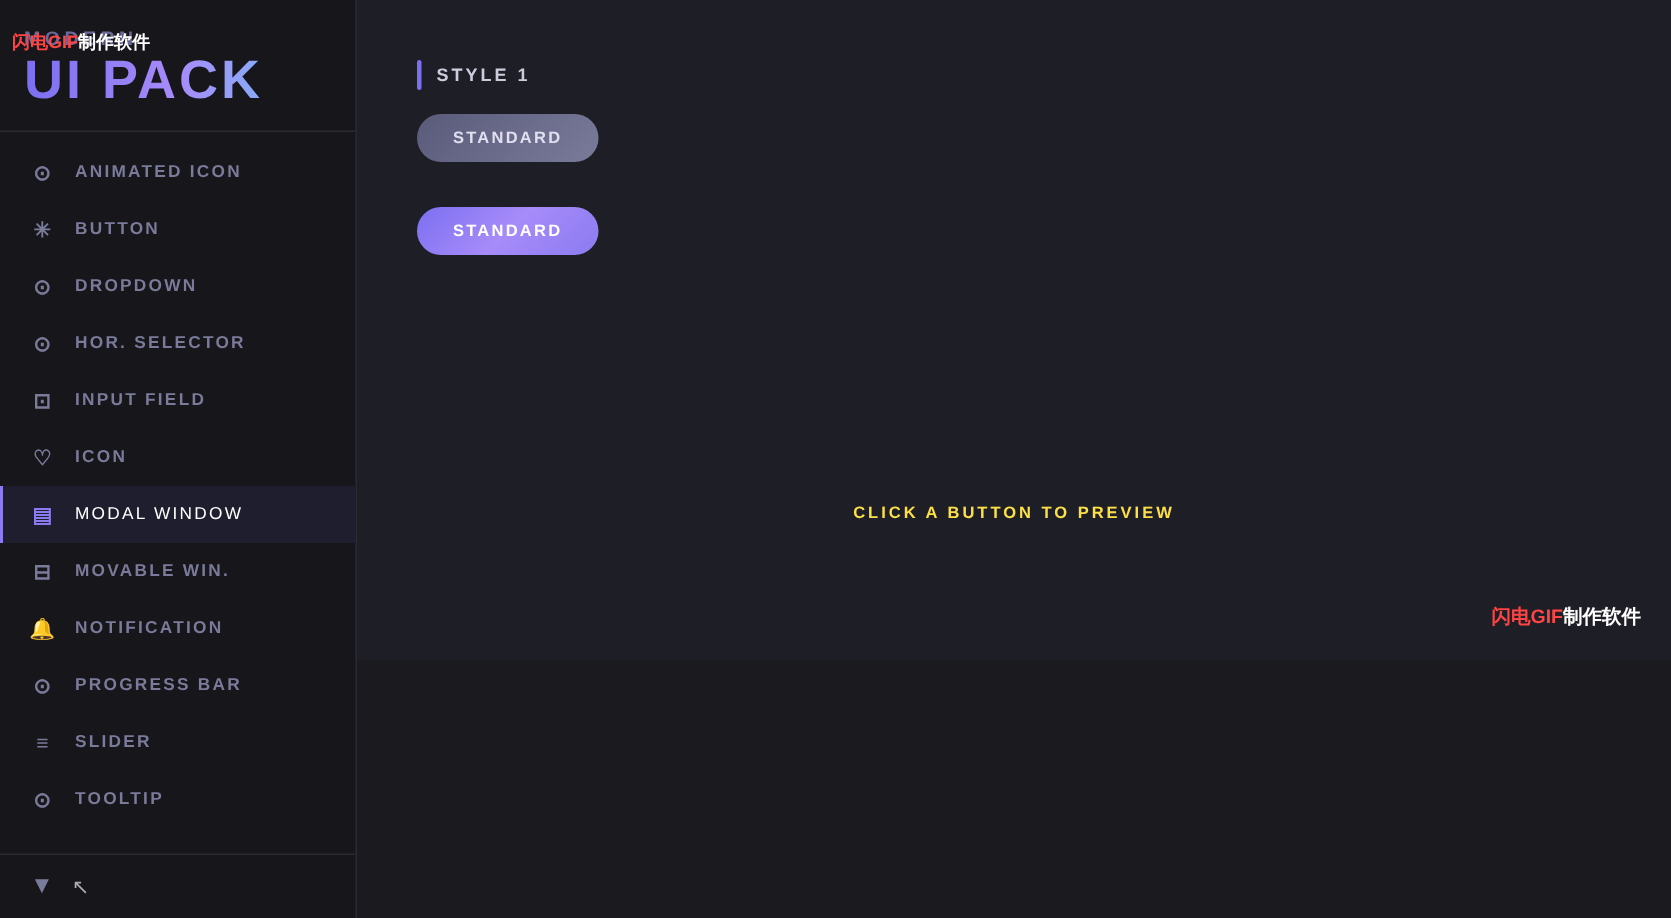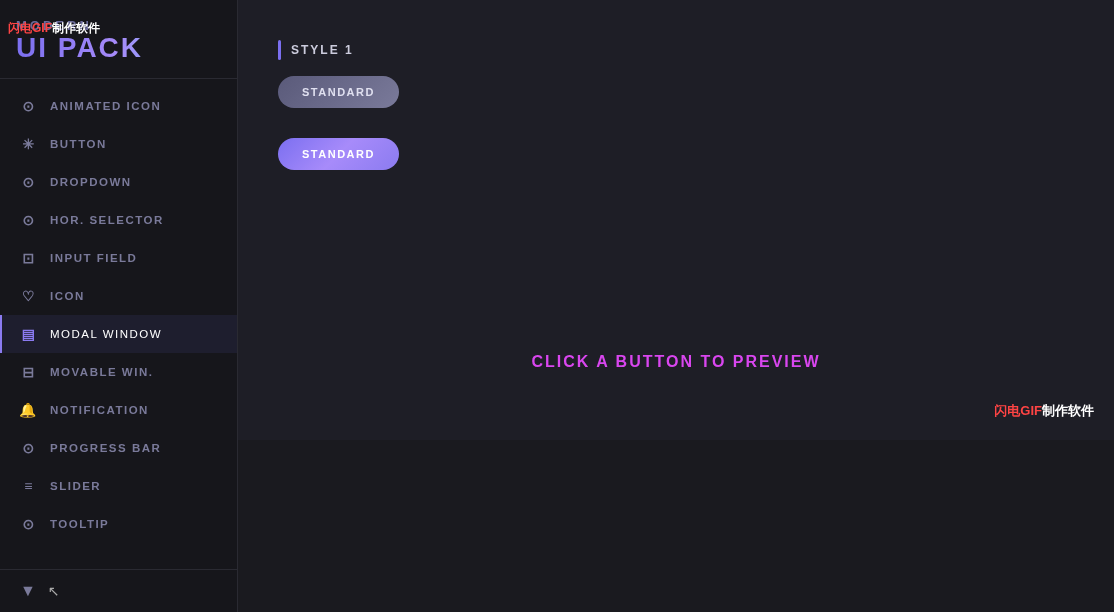--- a/index.html
+++ b/index.html
@@ -32,21 +32,21 @@
 
     .logo-modern {
       font-size: 13px;
       font-weight: 700;
       letter-spacing: 3px;
       color: #6a6a9a;
       text-transform: uppercase;
     }
 
     .logo-ui-pack {
-      font-size: 28px;
+      font-size: 36px;
       font-weight: 800;
       letter-spacing: 2px;
       background: linear-gradient(90deg, #7b6ff0, #a78bfa, #6ec6f5);
       -webkit-background-clip: text;
       -webkit-text-fill-color: transparent;
       background-clip: text;
       text-transform: uppercase;
       line-height: 1.1;
     }
 
@@ -192,27 +192,27 @@
       border-radius: 20px;
       font-size: 11px;
       font-weight: 700;
       letter-spacing: 1.5px;
       text-transform: uppercase;
       cursor: pointer;
     }
 
     .click-preview-text {
       position: absolute;
-      bottom: 69px;
+      bottom: 92px;
       left: 50%;
       transform: translateX(-50%);
-      font-size: 16px;
+      font-size: 11px;
       font-weight: 600;
       letter-spacing: 2px;
-      color: #d946ef;
+      color: #fde047;
       text-transform: uppercase;
       white-space: nowrap;
     }
 
     
     .watermark-bottom-right {
       position: absolute;
       bottom: 20px;
       right: 20px;
       font-size: 13px;

